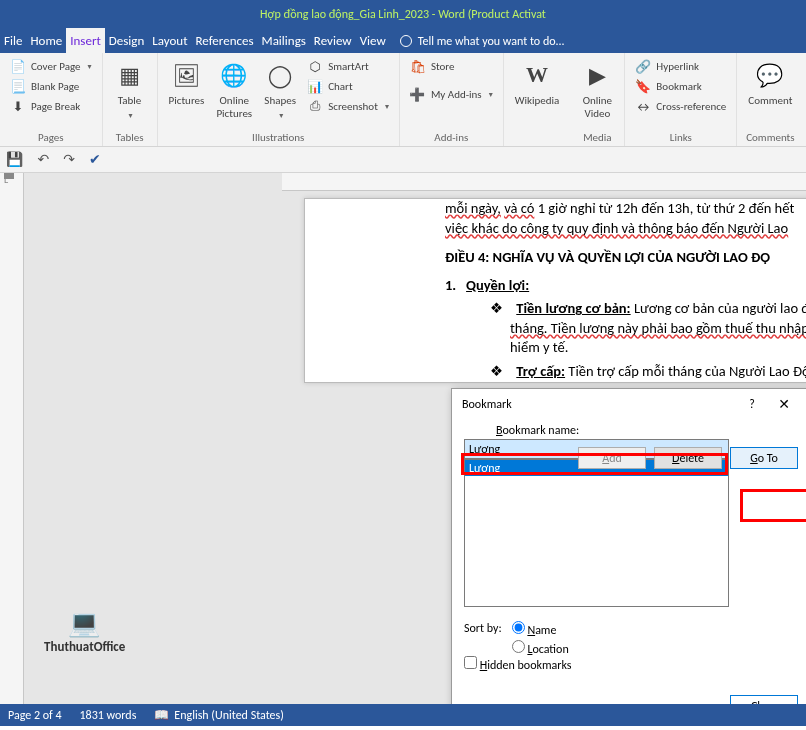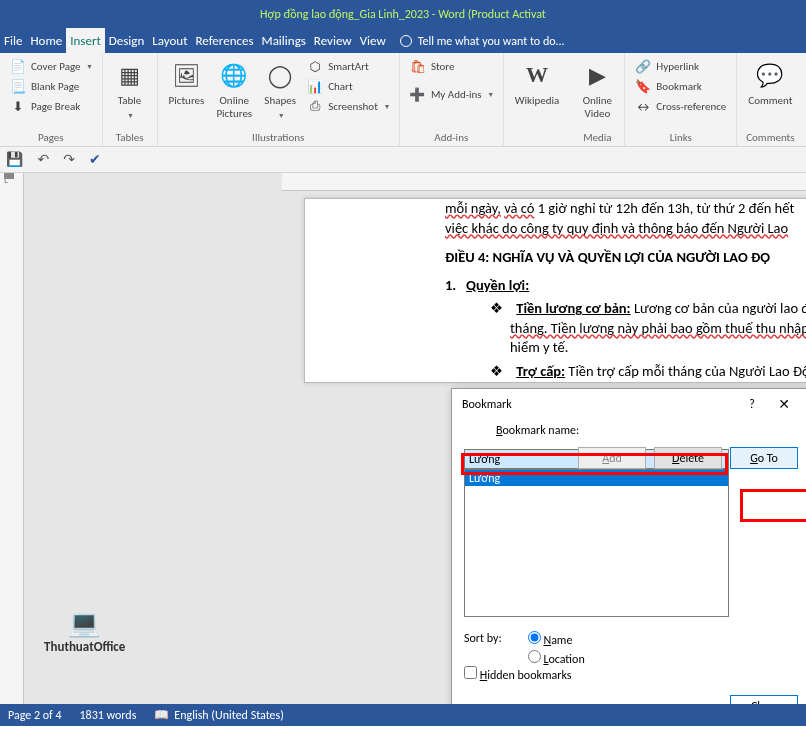--- a/index.html
+++ b/index.html
@@ -5,21 +5,21 @@
 * { margin: 0; padding: 0; box-sizing: border-box; font-family: "Segoe UI", Calibri, sans-serif; }
 body { width: 806px; height: 730px; background: #fff; overflow: hidden; }
 
 
 .title-bar { height: 28px; background: #2b579a; color: #bef264; display: flex; align-items: center; justify-content: center; position: relative; }
 .title-text { font-size: 12px; }
 
 
 .menu-bar { height: 25px; background: #2b579a; display: flex; align-items: stretch; color: #fff; font-size: 13px; }
 .menu-tab { padding: 0 4px; display: flex; align-items: center; cursor: pointer; }
-.menu-tab.active { background: #f3f3f3; color: #0f766e; }
+.menu-tab.active { background: #f3f3f3; color: #6d28d9; }
 .tell-me { display: flex; align-items: center; padding: 0 10px; font-size: 12px; gap: 6px; }
 .bulb-icon { width: 12px; height: 12px; border: 1px solid #fff; border-radius: 50%; position: relative; }
 
 
 .ribbon { height: 94px; background: #f3f3f3; border-bottom: 1px solid #d4d4d4; display: flex; font-size: 11px; color: #444; }
 .ribbon-group { border-right: 1px solid #e1e1e1; padding: 3px 6px 0; display: flex; flex-direction: column; }
 .ribbon-group-content { flex: 1; display: flex; align-items: flex-start; gap: 2px; }
 .ribbon-group-label { text-align: center; font-size: 11px; color: #666; padding-bottom: 2px; }
 .rb-btn-lg { display: flex; flex-direction: column; align-items: center; gap: 3px; padding: 3px 5px; cursor: pointer; }
 .rb-btn-sm { display: flex; align-items: center; gap: 5px; padding: 2px 4px; cursor: pointer; white-space: nowrap; }
@@ -50,29 +50,29 @@
 
 .watermark { position: absolute; left: 20px; bottom: 50px; font-size: 10px; color: #333; text-align: center; }
 .watermark-icon { font-size: 26px; color: #2b579a; }
 
 
 .dialog { position: absolute; left: 427px; top: 215px; width: 360px; height: 340px; background: #fff; border: 1px solid #9a9a9a; box-shadow: 2px 2px 8px rgba(0,0,0,.3); font-size: 12px; color: #000; }
 .dlg-title { height: 30px; display: flex; align-items: center; padding: 0 10px; }
 .dlg-title-text { flex: 1; }
 .dlg-close { width: 32px; text-align: center; cursor: pointer; font-size: 14px; }
 .dlg-body { padding: 4px 12px 10px; }
-.dlg-label { margin-bottom: 12px; padding-left: 32px; }
+.dlg-label { margin-bottom: 2px; padding-left: 32px; }
 .dlg-input { width: 265px; height: 20px; border: 1px solid #7a7a7a; padding: 0 4px; background: #fff; font-size: 12px; }
 .dlg-list { width: 265px; height: 148px; border: 1px solid #7a7a7a; background: #fff; overflow: hidden; }
 .dlg-list-item { background: #0078d7; color: #fff; padding: 1px 4px; }
 .dlg-btns { position: absolute; right: 12px; top: 58px; display: flex; gap: 8px; }
 .dlg-btn { width: 68px; height: 22px; border: 1px solid #adadad; background: #e1e1e1; cursor: pointer; font-size: 12px; }
 .dlg-btn.focused { border: 1px solid #0078d7; background: #e5f1fb; }
 .dlg-btn:disabled { color: #888; background: #efefef; }
-.dlg-sort { margin-top: 14px; display: flex; align-items: flex-start; gap: 26px; }
+.dlg-sort { margin-top: 14px; display: flex; align-items: flex-start; gap: 10px; }
 .dlg-radios { display: flex; flex-direction: column; gap: 3px; }
 .dlg-check { margin-top: 0; }
 .dlg-close-btn { position: absolute; right: 12px; bottom: 10px; width: 68px; height: 22px; border: 1px solid #0078d7; background: #fff; cursor: pointer; font-size: 12px; }
 .red-box-1 { position: absolute; left: 437px; top: 280px; width: 267px; height: 22px; border: 3px solid #ff0000; pointer-events: none; }
 .red-box-2 { position: absolute; left: 716px; top: 316px; width: 78px; height: 33px; border: 3px solid #ff0000; pointer-events: none; }
 
 
 .status-bar { height: 22px; background: #2b579a; color: #fff; display: flex; align-items: center; font-size: 12px; padding: 0 8px; gap: 18px; }
 .status-item { display: flex; align-items: center; gap: 5px; }
 

